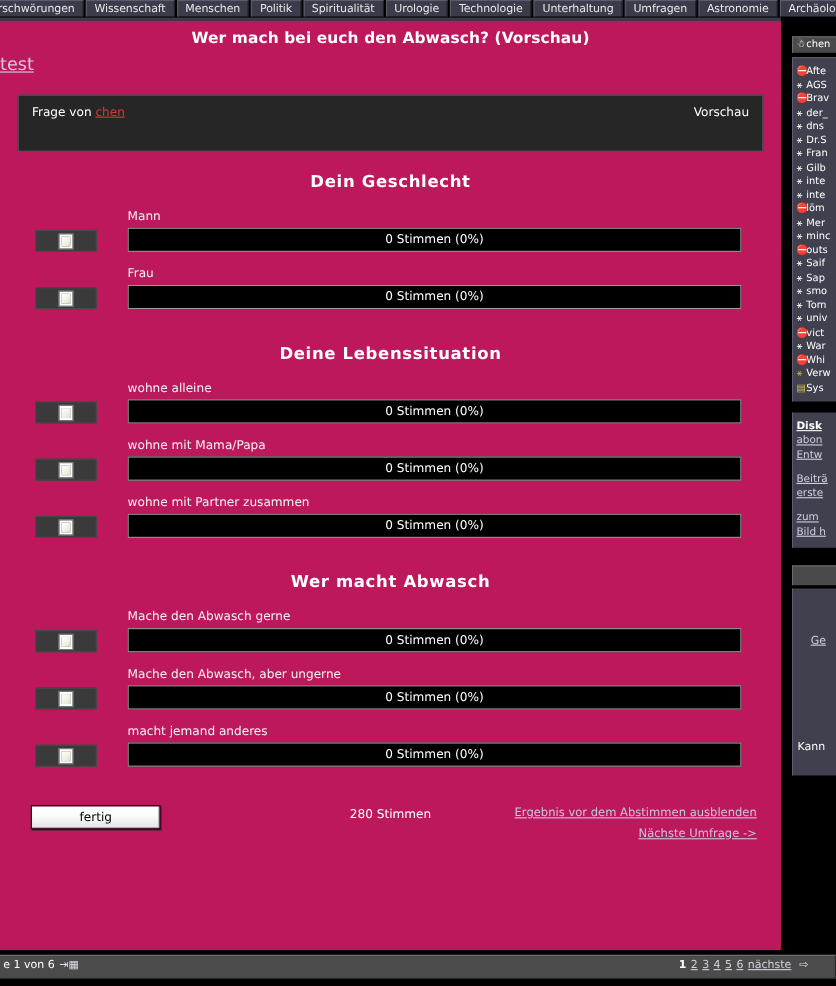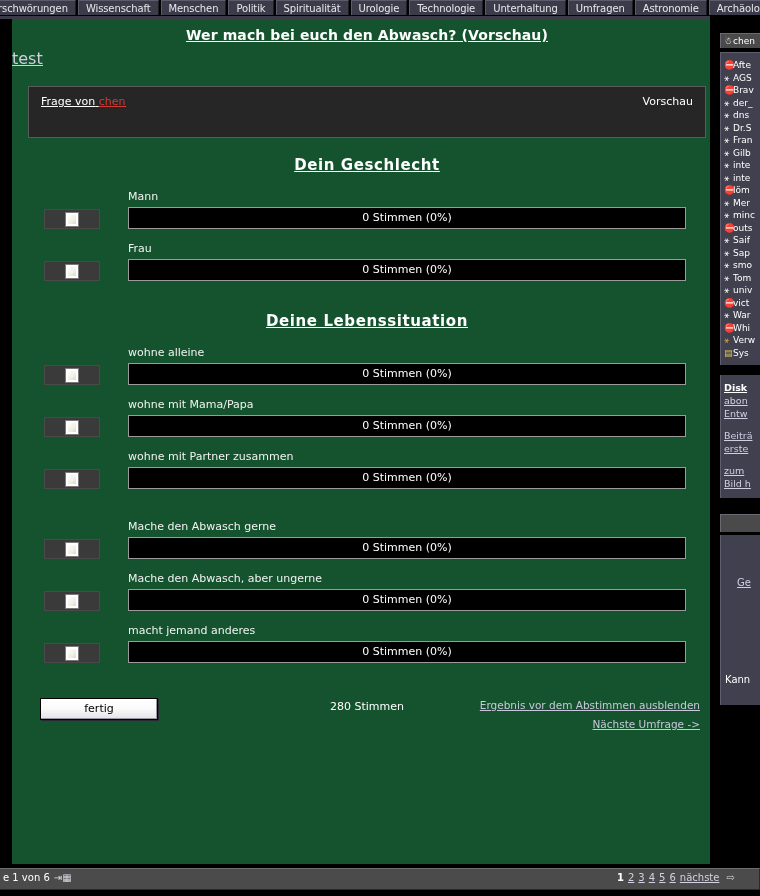--- a/index.html
+++ b/index.html
@@ -43,26 +43,25 @@
   .nav-tab.first { margin-left: -22px; }
   .nav-underline {
     position: absolute; top: 16px; left: 0;
     width: 710px; height: 3px;
     background: #3b3b4a;
   }
 
   
   .main {
     position: absolute;
-    top: 19px; left: 12px;
+    top: 19px; left: 0;
     width: 710px;
     height: 845px;
-    background: #14532d;
-    color: #ffffff;
-    text-decoration: underline;
+    background: #be185d;
+    color: #ffffff;
   }
   .poll-title {
     text-align: center;
     font-size: 14px;
     font-weight: bold;
     color: #ffffff;
     padding-top: 8px;
     letter-spacing: 0.1px;
   }
   .poll-subtitle {
@@ -372,20 +371,21 @@
           </div>
           <div class="opt-row">
             <div class="opt-label">wohne mit Partner zusammen</div>
             <div class="radio-cell">
               <div class="radio-box"></div>
             </div>
             <div class="bar">0 Stimmen (0%)</div>
           </div>
         </div>
         <div class="section">
+          <div class="section-title">Wer macht Abwasch</div>
           <div class="opt-row">
             <div class="opt-label">Mache den Abwasch gerne</div>
             <div class="radio-cell">
               <div class="radio-box"></div>
             </div>
             <div class="bar">0 Stimmen (0%)</div>
           </div>
           <div class="opt-row">
             <div class="opt-label">Mache den Abwasch, aber ungerne</div>
             <div class="radio-cell">

